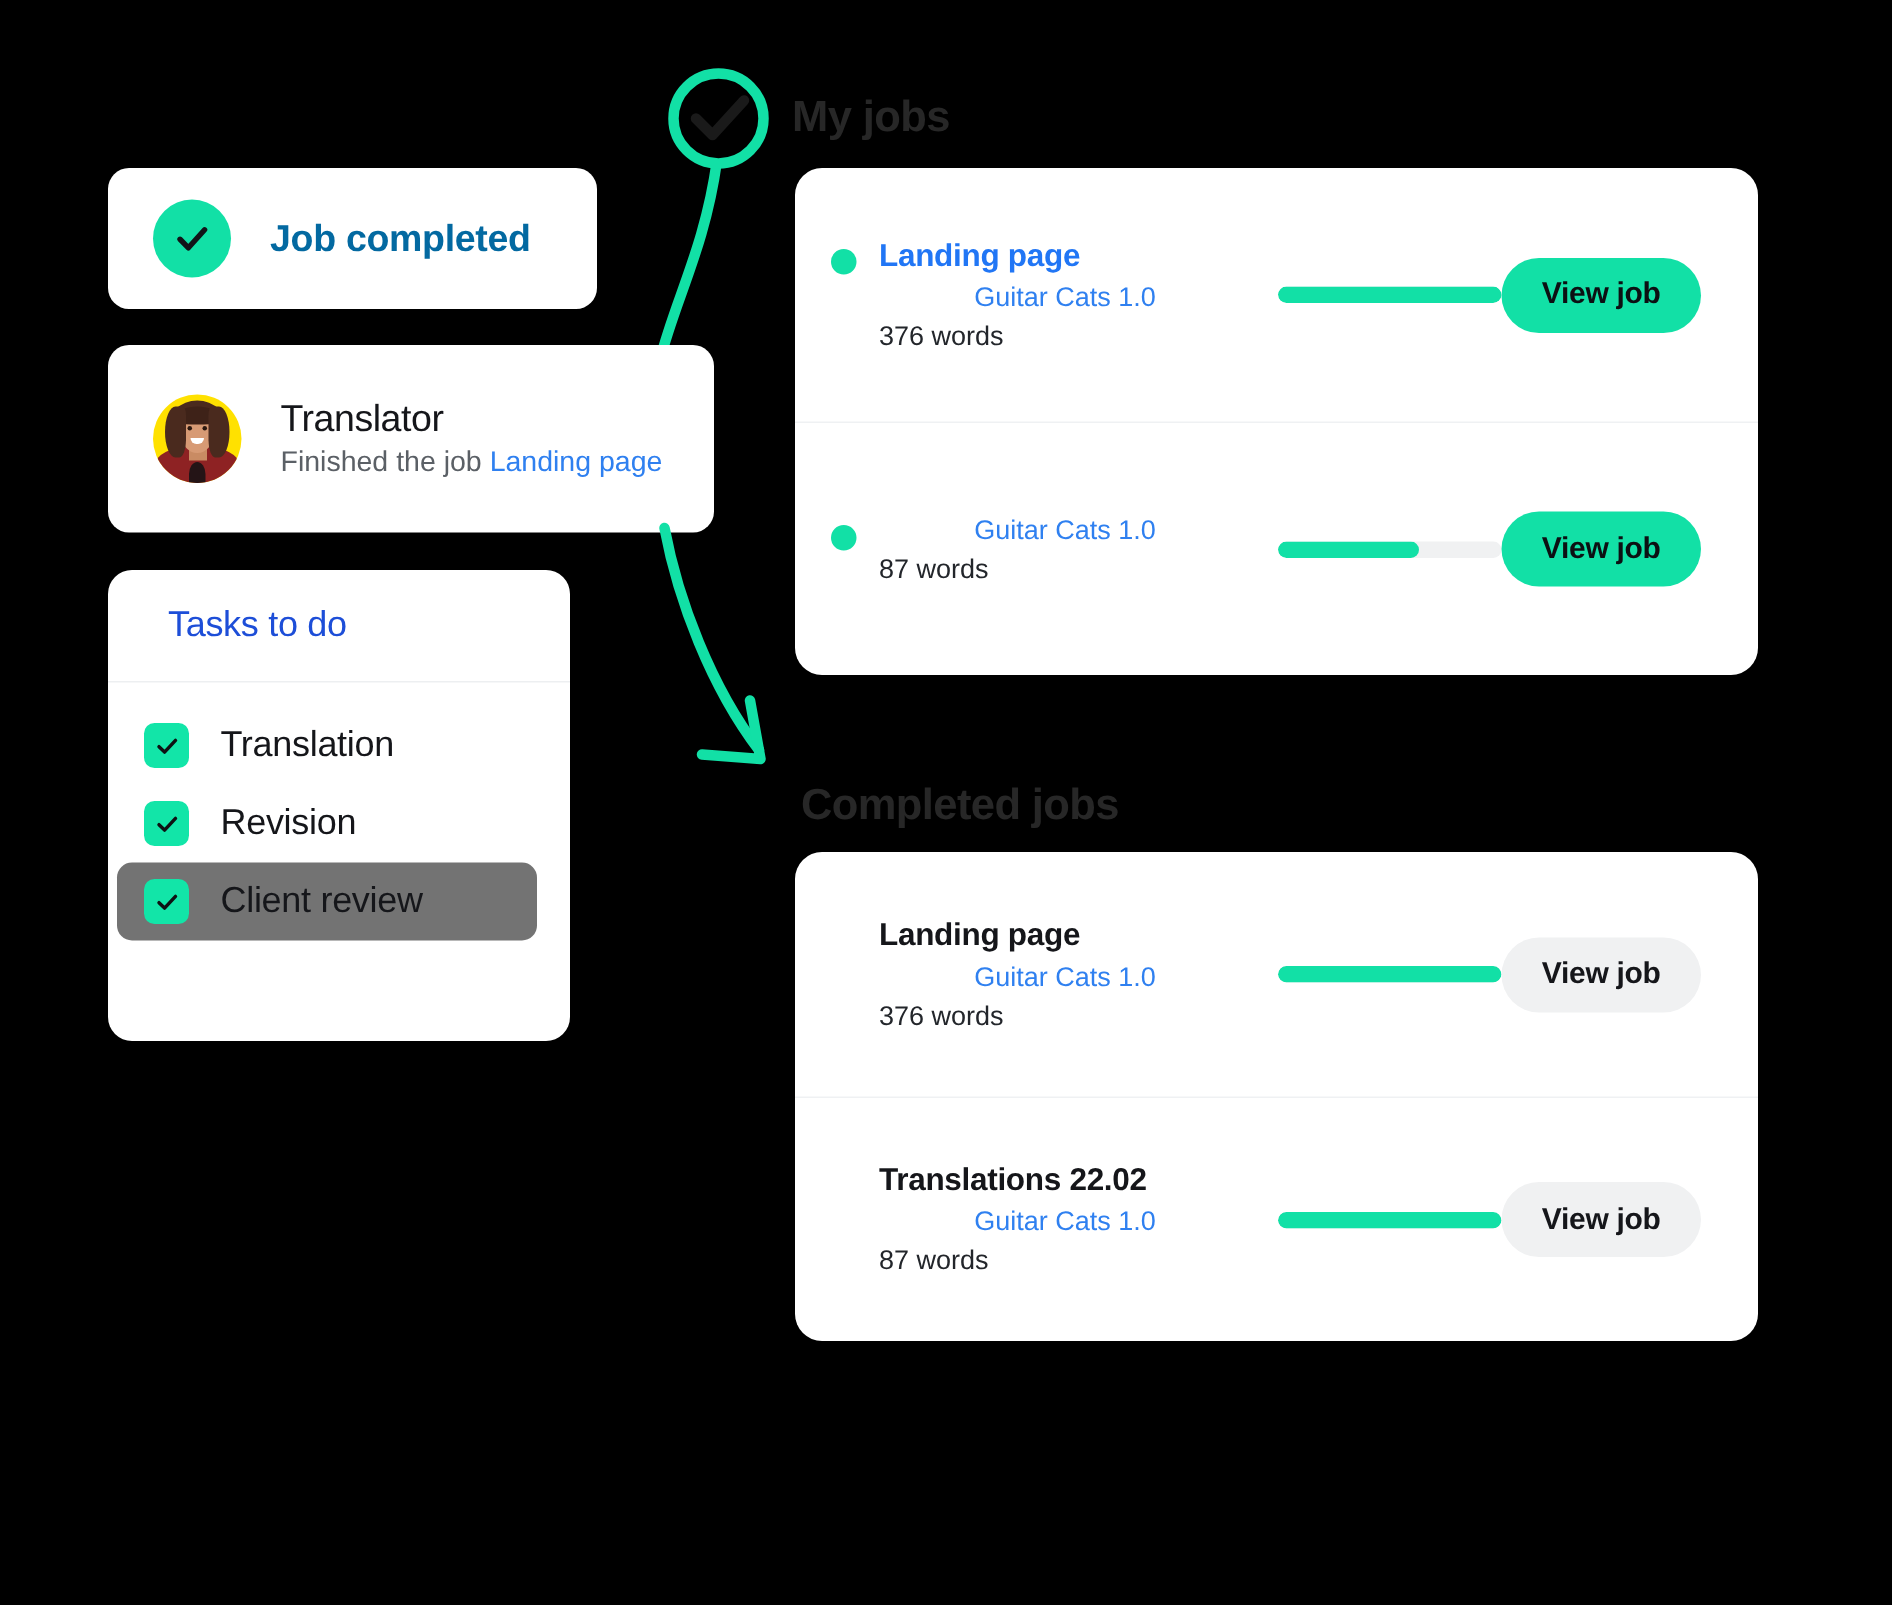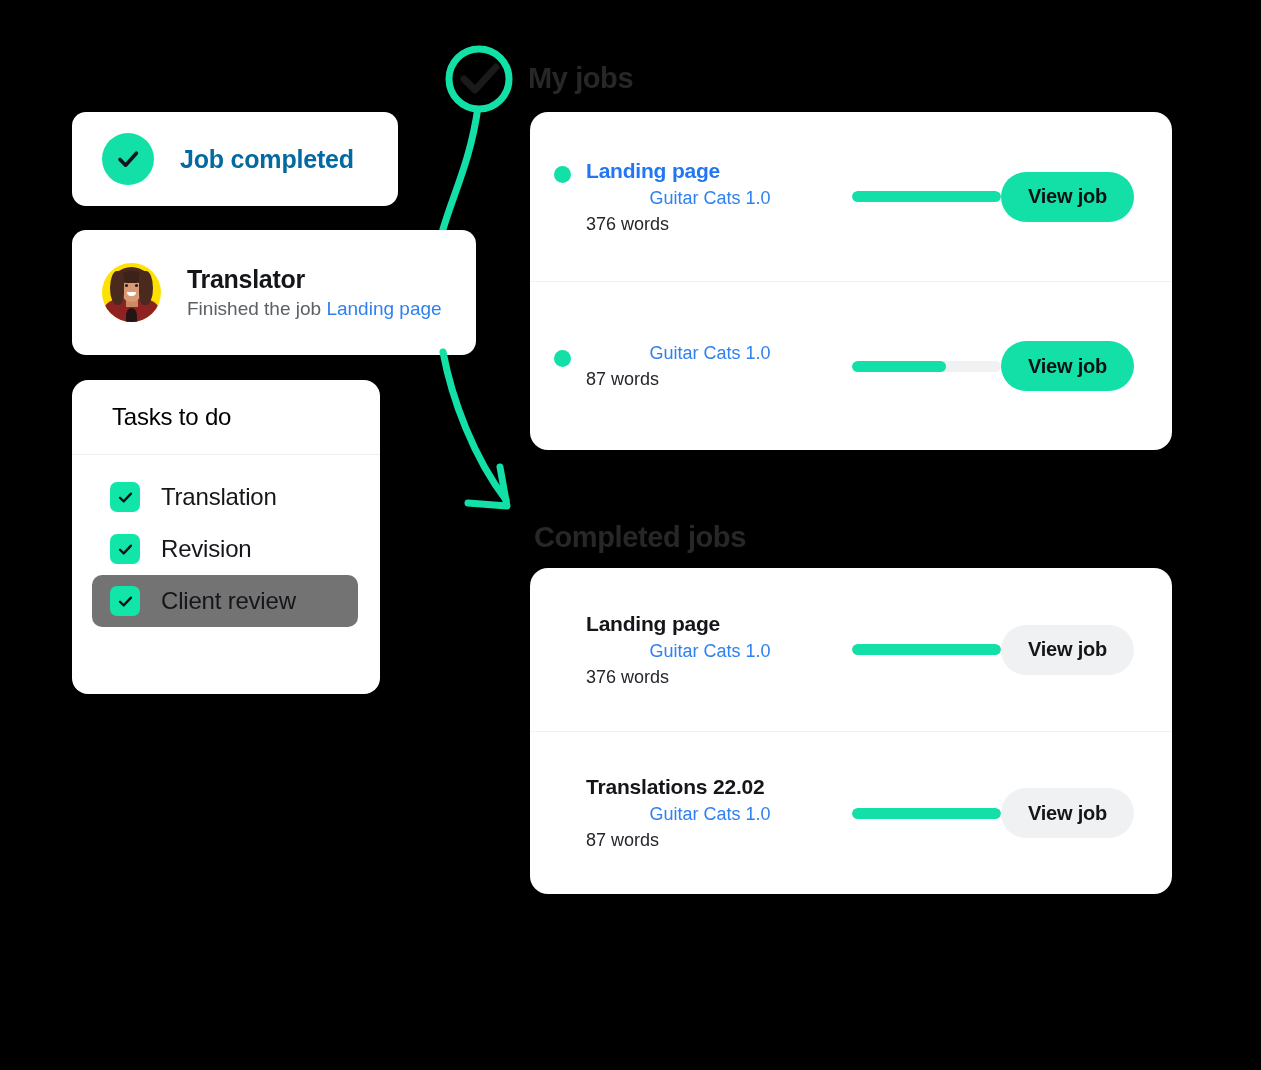--- a/index.html
+++ b/index.html
@@ -147,21 +147,21 @@
   .avatar .vneck {
     position: absolute;
     left: 24px; bottom: -2px;
     width: 11px; height: 16px;
     background: #241416;
     border-radius: 50% 50% 2px 2px;
   }
   .t-lines { display: flex; flex-direction: column; gap: 4px; }
   .t-title {
     font-size: 25px;
-    font-weight: 700;
+    font-weight: 400;
     color: #15161A;
     letter-spacing: -0.3px;
   }
   .t-sub {
     font-size: 19px;
     color: #5B6066;
   }
   .t-sub .lnk { color: #2F80F0; }
 
   #tasks-card {
@@ -173,24 +173,24 @@
   .tasks-head {
     height: 75px;
     display: flex;
     align-items: center;
     padding-left: 40px;
     border-bottom: 1px solid #EDEFF1;
     box-sizing: border-box;
   }
   .tasks-head-title {
     font-size: 24px;
-    color: #000000;
+    color: #1d4ed8;
     letter-spacing: -0.2px;
   }
-  .tasks-body { padding: 16px 22px 0 20px; }
+  .tasks-body { padding: 16px 22px 0 6px; }
   .task-row {
     display: flex;
     align-items: center;
     gap: 21px;
     height: 52px;
     padding-left: 18px;
     border-radius: 10px;
     box-sizing: border-box;
   }
   .task-row.sel { background: #737373; }

